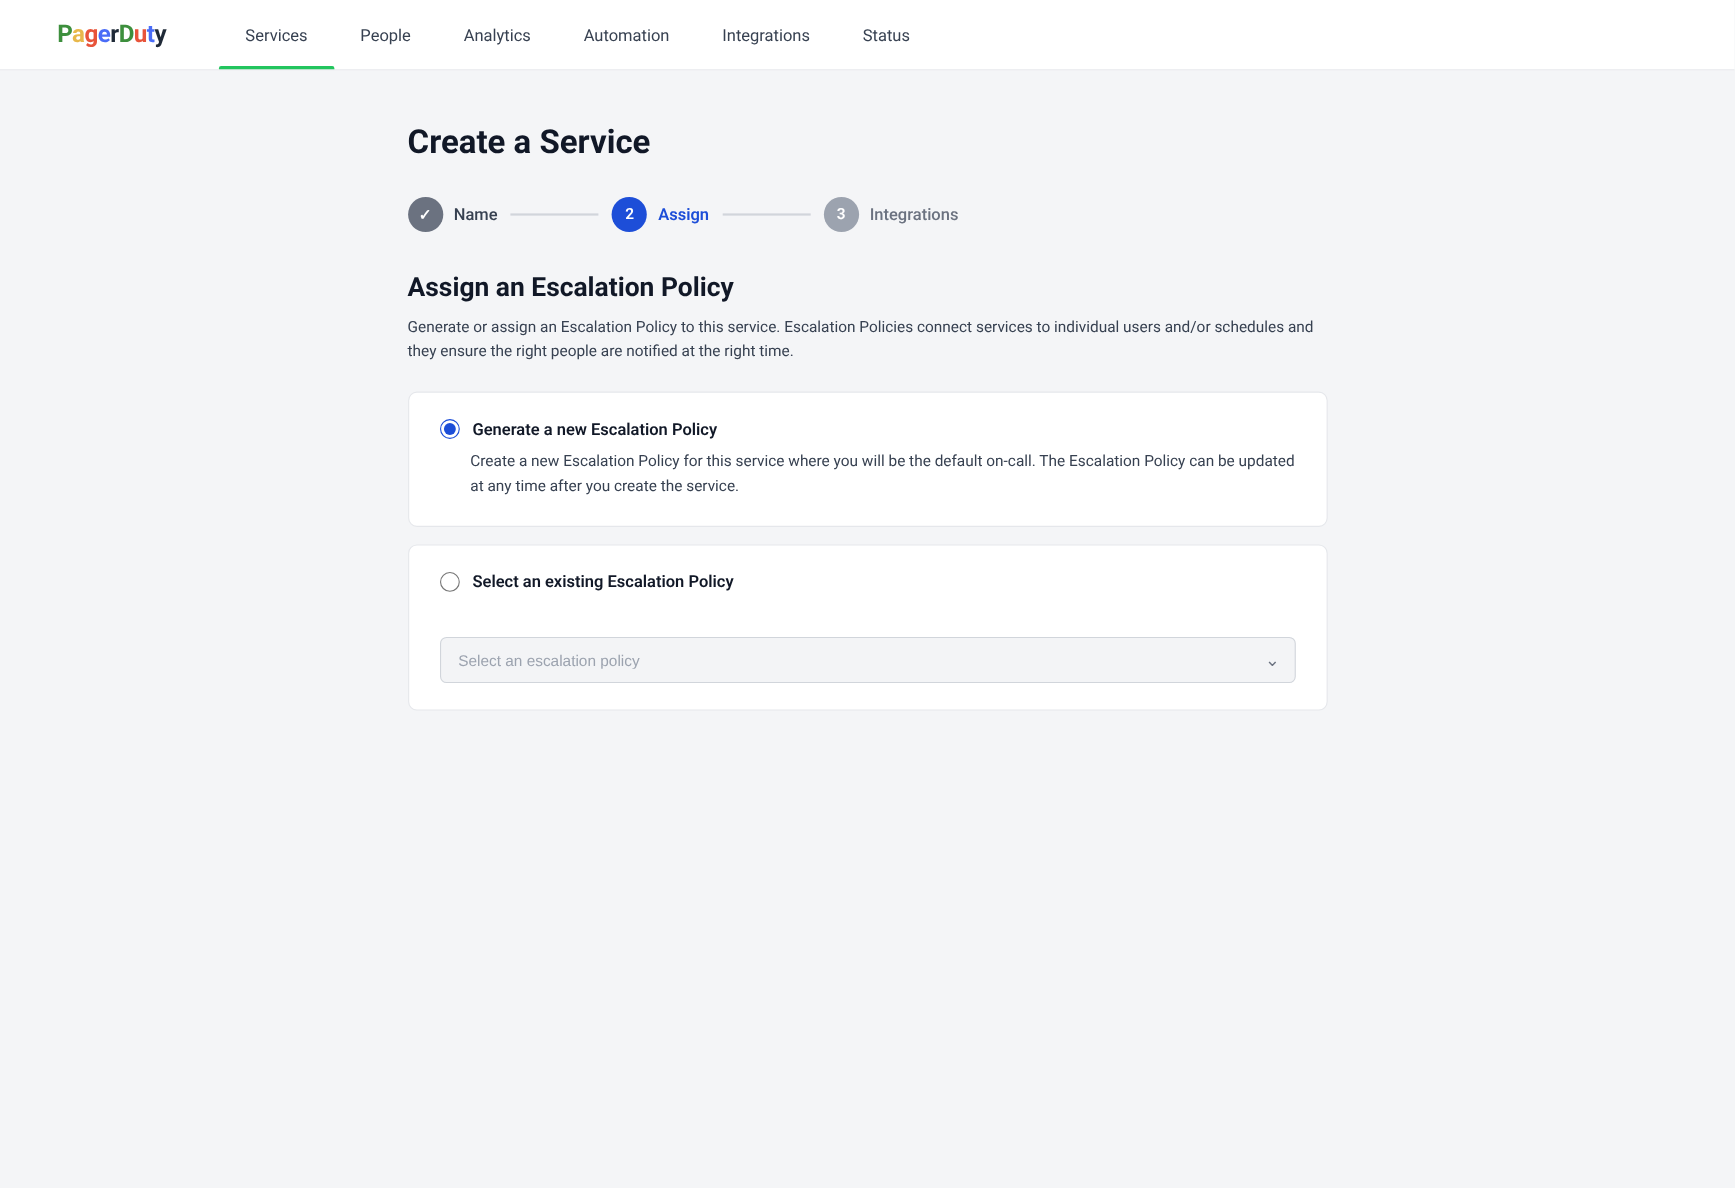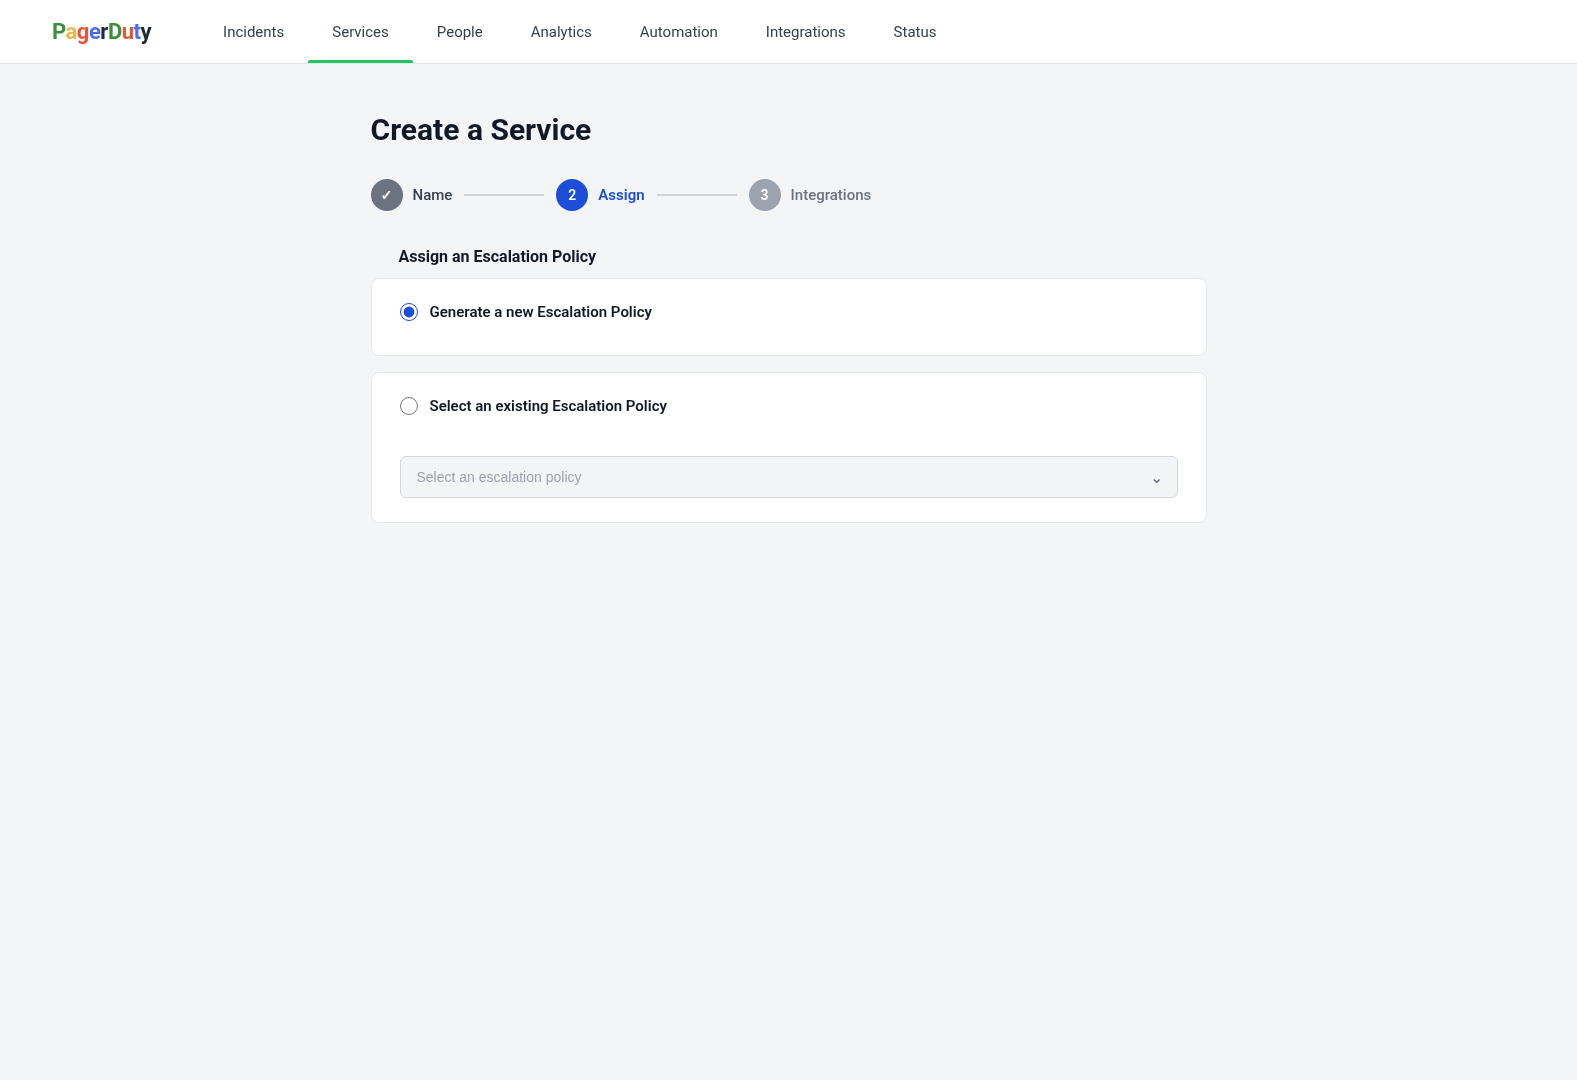--- a/index.html
+++ b/index.html
@@ -125,25 +125,24 @@
     .step-label.inactive { color: #6b7280; }
     .step-connector {
       width: 80px;
       height: 2px;
       background: #d1d5db;
       margin: 0 12px;
     }
 
     
     .section-title {
-      font-size: 16px;
+      font-size: 24px;
       font-weight: 700;
       color: #111827;
       margin-bottom: 12px;
-      margin-left: 28px;
     }
     .section-desc {
       font-size: 14px;
       color: #374151;
       line-height: 1.6;
       margin-bottom: 24px;
     }
 
     
     .option-card {
@@ -244,21 +243,20 @@
     }
   </style>
 </head>
 <body>
 
 <nav class="navbar">
   <a class="nav-logo" href="#">
     <span class="logo-p">P</span><span class="logo-a">a</span><span class="logo-g">g</span><span class="logo-e">e</span><span class="logo-r">r</span><span class="logo-d">D</span><span class="logo-u">u</span><span class="logo-t">t</span><span class="logo-y">y</span>
   </a>
   <div class="nav-links">
-    <a class="nav-link">Incidents</a>
     <a class="nav-link active">Services</a>
     <a class="nav-link">People</a>
     <a class="nav-link">Analytics</a>
     <a class="nav-link">Automation</a>
     <a class="nav-link">Integrations</a>
     <a class="nav-link">Status</a>
   </div>
 </nav>
 
 <div class="main-content">
@@ -285,26 +283,28 @@
 
     <div class="step">
       <div class="step-circle inactive">
         <span>3</span>
       </div>
       <span class="step-label inactive">Integrations</span>
     </div>
   </div>
 
   <h2 class="section-title">Assign an Escalation Policy</h2>
+  <p class="section-desc">Generate or assign an Escalation Policy to this service. Escalation Policies connect services to individual users and/or schedules and they ensure the right people are notified at the right time.</p>
 
   <div class="option-card">
     <div class="option-header">
       <input type="radio" class="radio-input" name="escalation_policy" value="generate" checked="" style="">
       <span class="option-title">Generate a new Escalation Policy</span>
     </div>
+    <p class="option-desc">Create a new Escalation Policy for this service where you will be the default on-call. The Escalation Policy can be updated at any time after you create the service.</p>
   </div>
 
   <div class="option-card">
     <div class="option-header">
       <input type="radio" class="radio-input" name="escalation_policy" value="select" style="">
       <span class="option-title">Select an existing Escalation Policy</span>
     </div>
     <div class="select-wrapper">
       <div class="select-container">
         <select>

